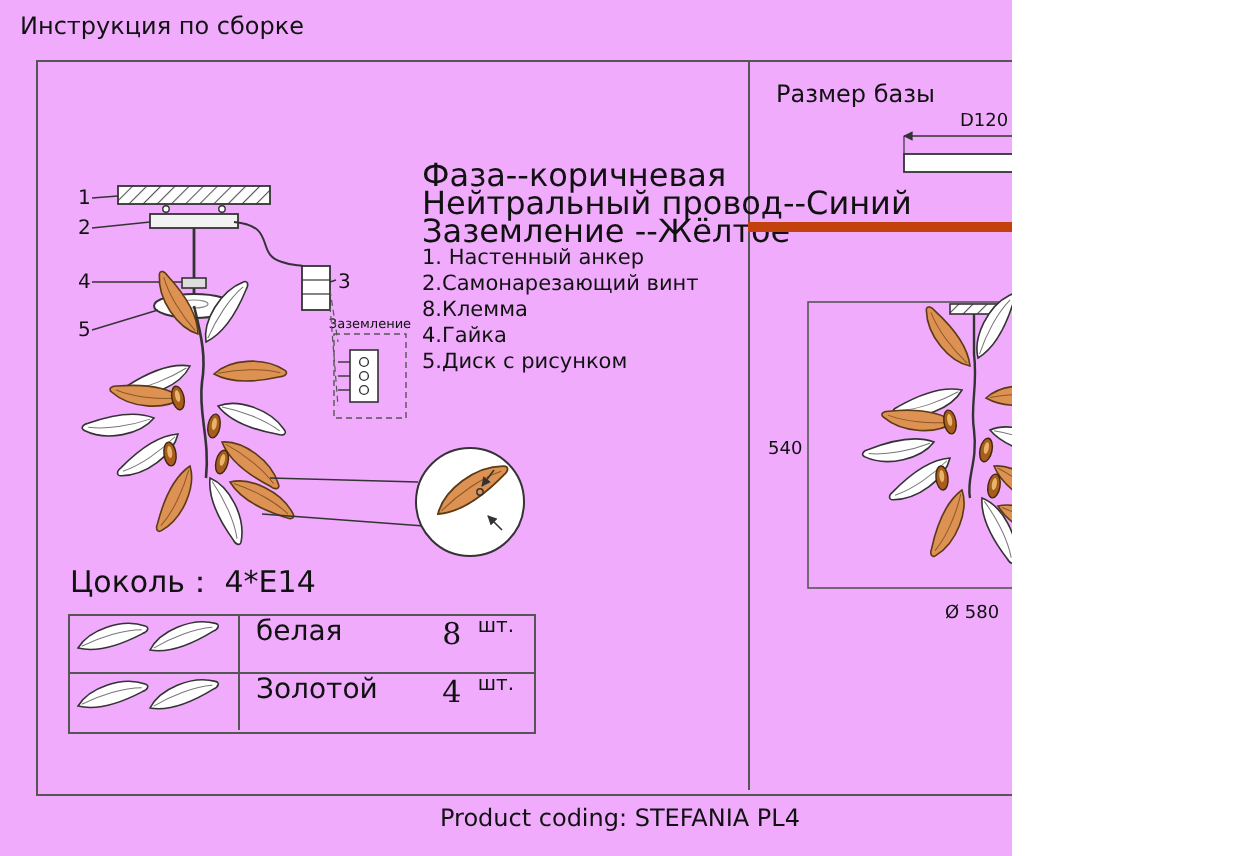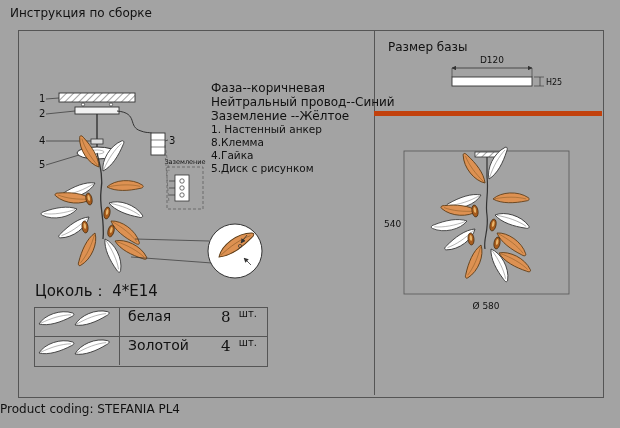--- a/index.html
+++ b/index.html
@@ -1,38 +1,38 @@
 <!DOCTYPE html>
 <html><head>
 <meta charset="utf-8">
 <style>
   html,body{margin:0;padding:0;background:#fff}
-  .canvas{position:relative;width:620px;height:428px;background:#a3a3a3;
+  .canvas{position:relative;width:506px;height:428px;background:#f0abfc;
     font-family:"DejaVu Sans",sans-serif;color:#111;overflow:hidden}
   .abs{position:absolute}
   .page-title{left:10px;top:6px;font-size:12px}
   .main-box{left:18px;top:30px;width:584px;height:366px;border:1px solid #555}
   .left-panel{left:0;top:0;width:355px;height:364px;border-right:1px solid #555}
   .assembly-svg{left:0;top:10px}
-  .wiring{left:192px;top:50px;font-size:12px;line-height:14px;white-space:nowrap}
+  .wiring{left:192px;top:50px;font-size:16px;line-height:14px;white-space:nowrap}
   .parts{left:192px;top:92px;font-size:10.5px;line-height:13px;white-space:nowrap}
   .socket{left:16px;top:251px;font-size:15px}
   .leaf-table{left:15px;top:276px;width:232px;height:58px;border:1px solid #555}
   .leaf-row{display:flex;height:28px;align-items:flex-start}
   .leaf-row.first{border-bottom:1px solid #555}
   .leaf-cell{width:84px;height:28px;border-right:1px solid #555;flex:none}
   .name-cell{font-size:14px;padding-left:8px;flex:1}
   .qty-cell{font-family:"DejaVu Serif",serif;font-size:15px;width:26px;text-align:center}
   .unit-cell{font-size:10px;padding-right:10px}
   .right-top{left:355px;top:0;width:228px;height:80px;border-bottom:5px solid #c2410c}
   .right-bottom{left:355px;top:80px;width:228px;height:284px}
   .panel-title{left:14px;top:9px;font-size:12px}
   .base-svg{left:58px;top:22px}
   .dims-svg{left:8px;top:32px}
-  .footer{left:0;top:402px;width:620px;text-align:left;font-size:12px}
+  .footer{left:0;top:402px;width:620px;text-align:center;font-size:12px}
   svg{display:block}
   svg text{font-family:"DejaVu Sans",sans-serif;fill:#111}
 </style>
 </head>
 <body>
 
 <svg width="0" height="0" style="position:absolute" aria-hidden="true">
   <defs>
     <pattern id="hatch" width="5" height="5" patternUnits="userSpaceOnUse" patternTransform="rotate(45)">
       <rect width="5" height="5" fill="#fff"></rect>
@@ -150,20 +150,21 @@
       </svg>
 
       <div class="abs wiring">
         <div>Фаза--коричневая</div>
         <div>Нейтральный провод--Синий</div>
         <div>Заземление --Жёлтое</div>
       </div>
 
       <div class="abs parts">
         <div>1. Настенный анкер</div>
+        <div>2.Самонарезающий винт</div>
         <div>8.Клемма</div>
         <div>4.Гайка</div>
         <div>5.Диск с рисунком</div>
       </div>
 
       <div class="abs socket">Цоколь： 4*E14</div>
 
       <div class="abs leaf-table">
         <div class="leaf-row first">
           <div class="leaf-cell">

